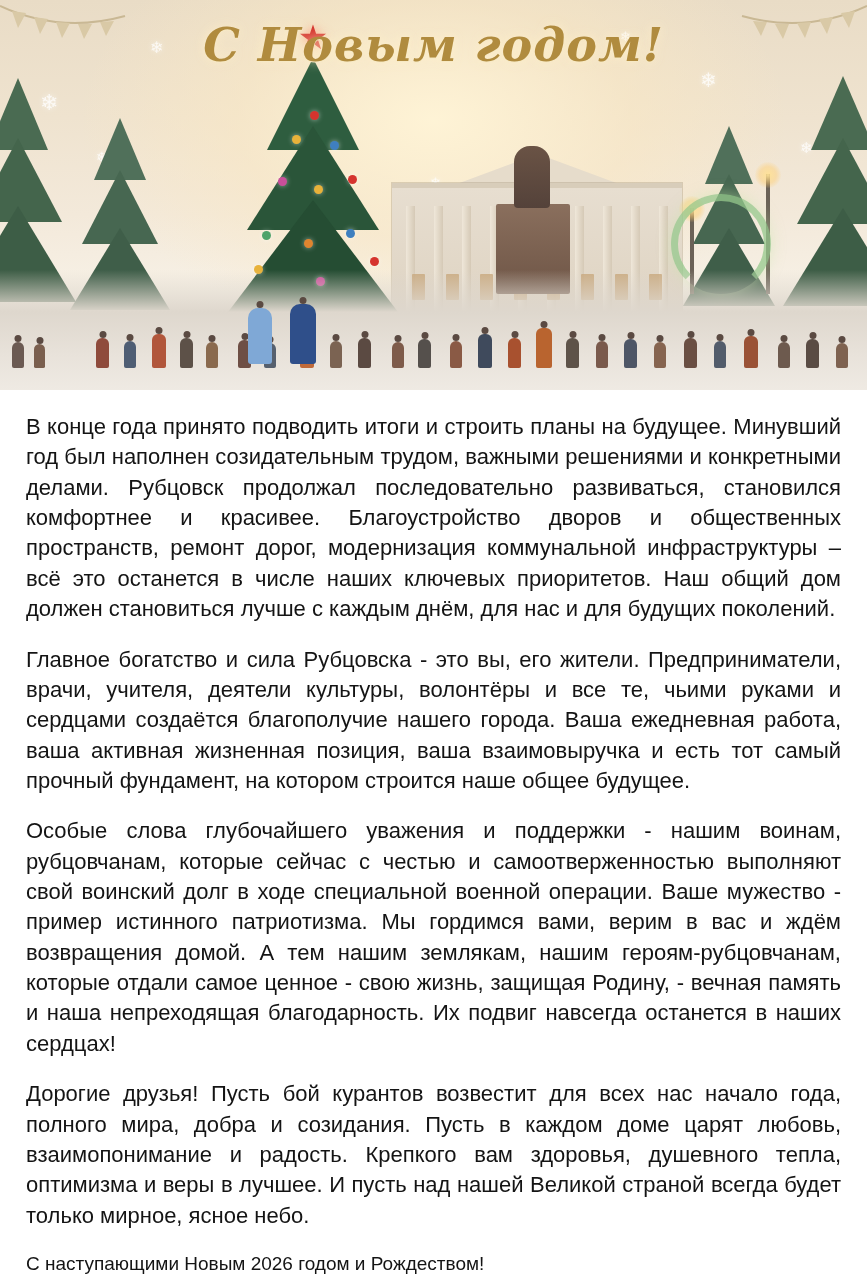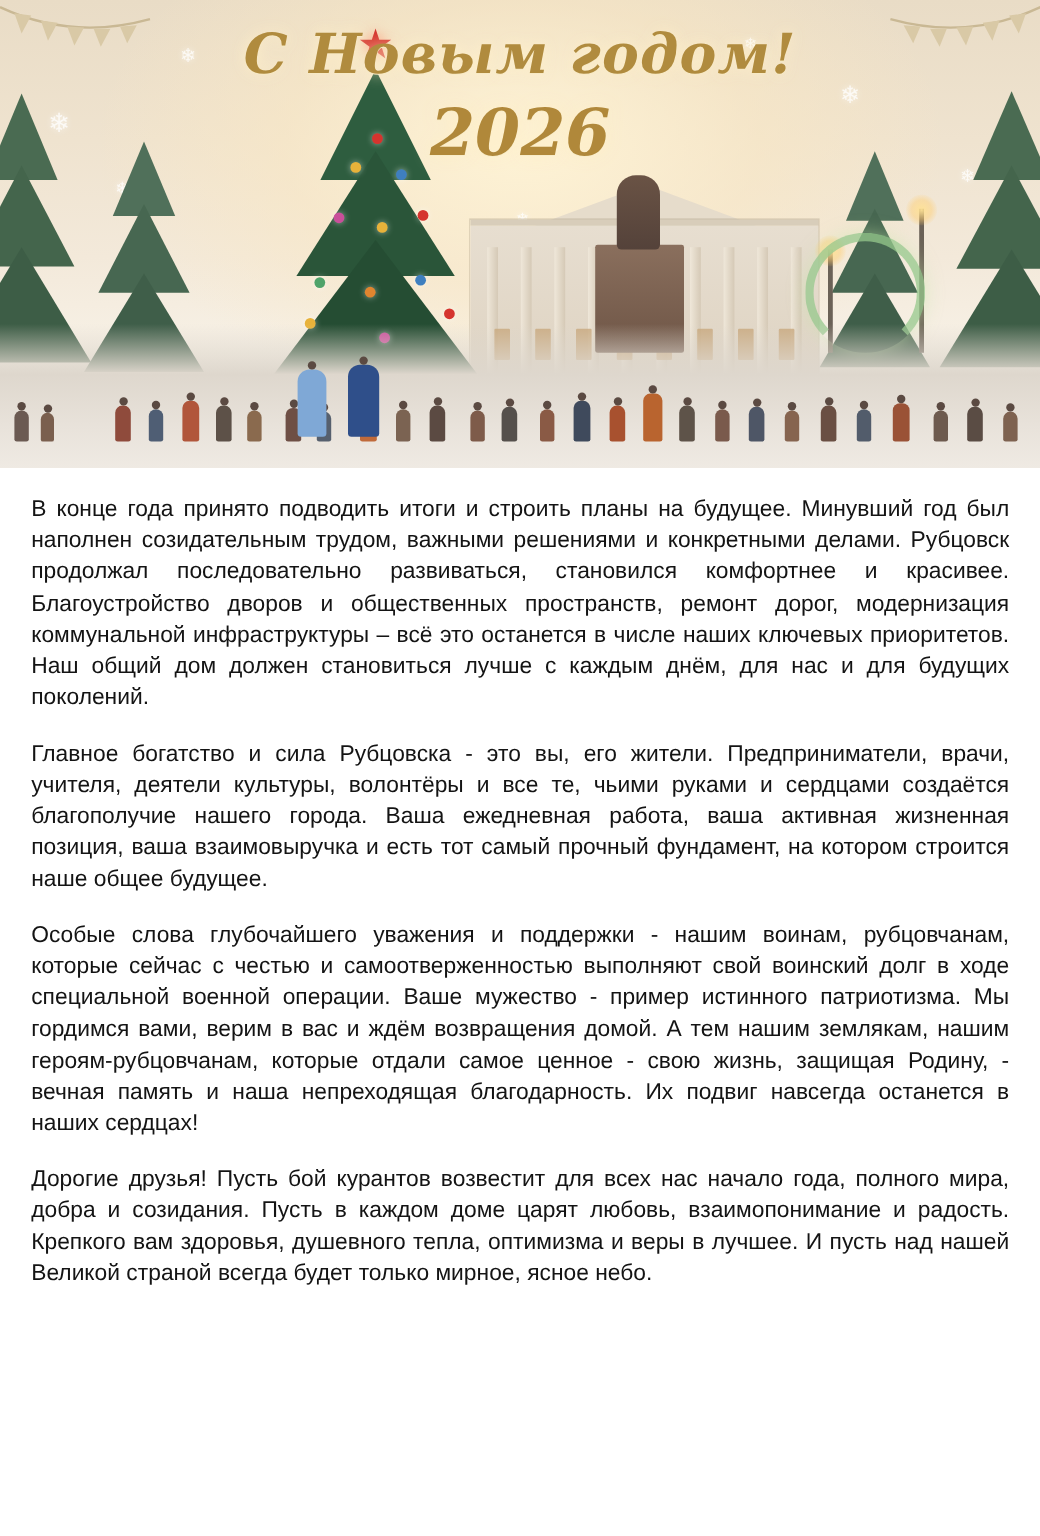--- a/index.html
+++ b/index.html
@@ -263,21 +263,21 @@
   }
   .headline {
     font-size: 20px;
     font-weight: 700;
     line-height: 1.32;
     text-align: center;
     color: #0d0d0d;
     margin: 0 8px 22px 8px;
   }
   p.para {
-    font-size: 19px;
+    font-size: 22px;
     line-height: 1.38;
     text-align: justify;
     text-justify: inter-word;
     color: #141414;
     margin: 0 0 20px 0;
   }
   p.para:last-child { margin-bottom: 0; }
   .closing {
     font-size: 19px;
     line-height: 1.38;
@@ -431,26 +431,26 @@
       <span class="person" style="left:778px; width:12px; height:26px; background:#6d5a4e;"></span>
       <span class="person" style="left:806px; width:13px; height:29px; background:#5a4c44;"></span>
       <span class="person" style="left:836px; width:12px; height:25px; background:#7e6250;"></span>
     </div>
 
     <span class="person" style="left:248px; bottom:26px; width:24px; height:56px; background:#7fa8d6; border-radius:10px 10px 3px 3px;"></span>
     <span class="person" style="left:290px; bottom:26px; width:26px; height:60px; background:#2f4f8a; border-radius:10px 10px 3px 3px;"></span>
 
     <div class="hero-title">
       <div class="line1">С Новым годом!</div>
-      <div class="line2">2026</div>
     </div>
   </div>
 
   <div class="content">
 
     <p class="para">В конце года принято подводить итоги и строить планы на будущее. Минувший год был наполнен созидательным трудом, важными решениями и конкретными делами. Рубцовск продолжал последовательно развиваться, становился комфортнее и красивее. Благоустройство дворов и общественных пространств, ремонт дорог, модернизация коммунальной инфраструктуры – всё это останется в числе наших ключевых приоритетов. Наш общий дом должен становиться лучше с каждым днём, для нас и для будущих поколений.</p>
     <p class="para">Главное богатство и сила Рубцовска - это вы, его жители. Предприниматели, врачи, учителя, деятели культуры, волонтёры и все те, чьими руками и сердцами создаётся благополучие нашего города. Ваша ежедневная работа, ваша активная жизненная позиция, ваша взаимовыручка и есть тот самый прочный фундамент, на котором строится наше общее будущее.</p>
     <p class="para">Особые слова глубочайшего уважения и поддержки - нашим воинам, рубцовчанам, которые сейчас с честью и самоотверженностью выполняют свой воинский долг в ходе специальной военной операции. Ваше мужество - пример истинного патриотизма. Мы гордимся вами, верим в вас и ждём возвращения домой. А тем нашим землякам, нашим героям-рубцовчанам, которые отдали самое ценное - свою жизнь, защищая Родину, - вечная память и наша непреходящая благодарность. Их подвиг навсегда останется в наших сердцах!</p>
     <p class="para">Дорогие друзья! Пусть бой курантов возвестит для всех нас начало года, полного мира, добра и созидания. Пусть в каждом доме царят любовь, взаимопонимание и радость. Крепкого вам здоровья, душевного тепла, оптимизма и веры в лучшее. И пусть над нашей Великой страной всегда будет только мирное, ясное небо.</p>
 
+    <p class="closing">С наступающими Новым 2026 годом и Рождеством!</p>
   </div>
 
 </div>
 
 </body></html>

